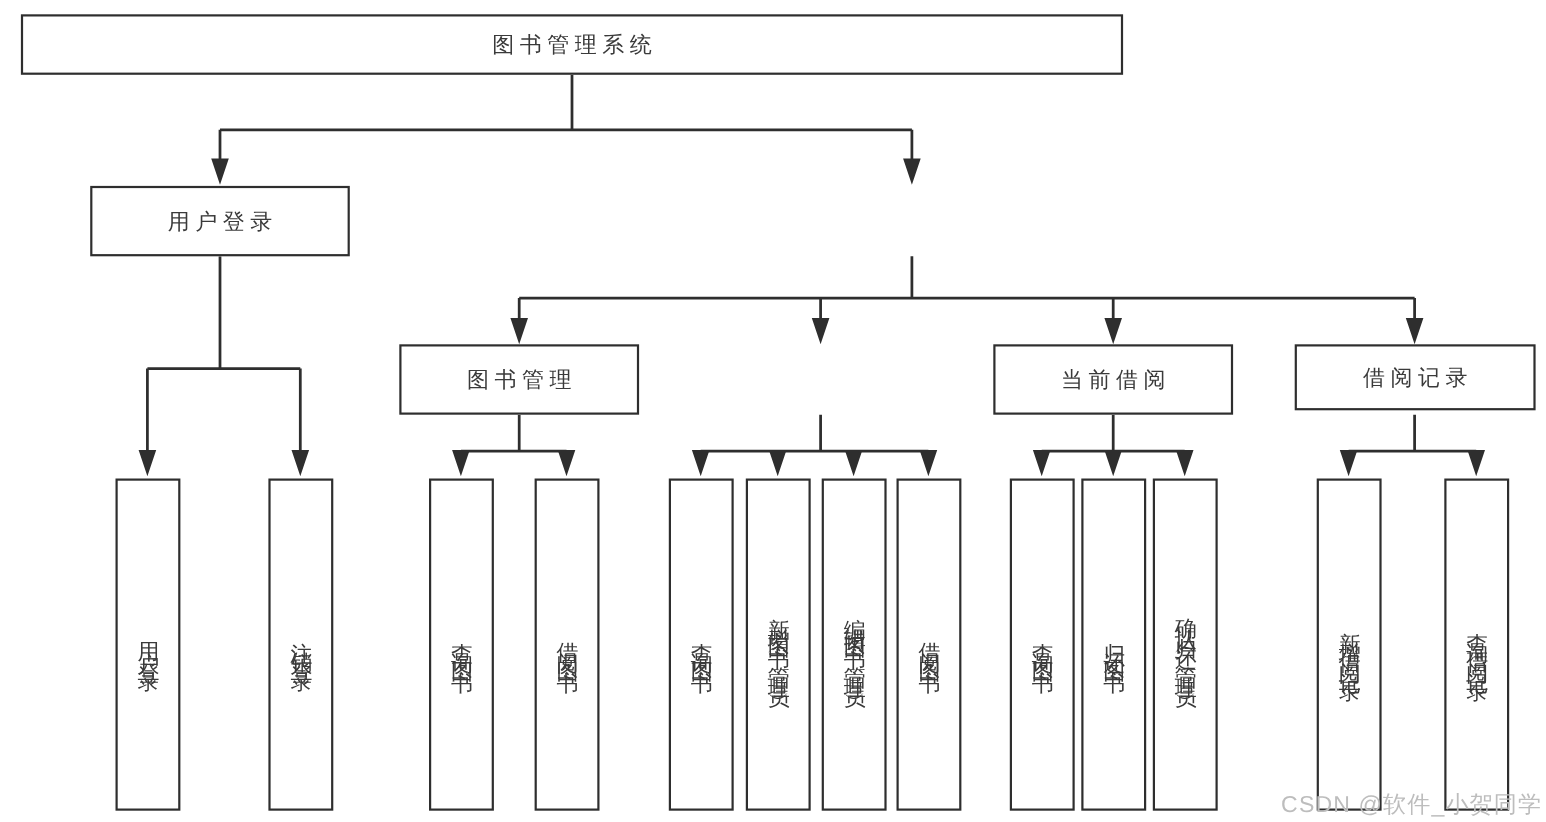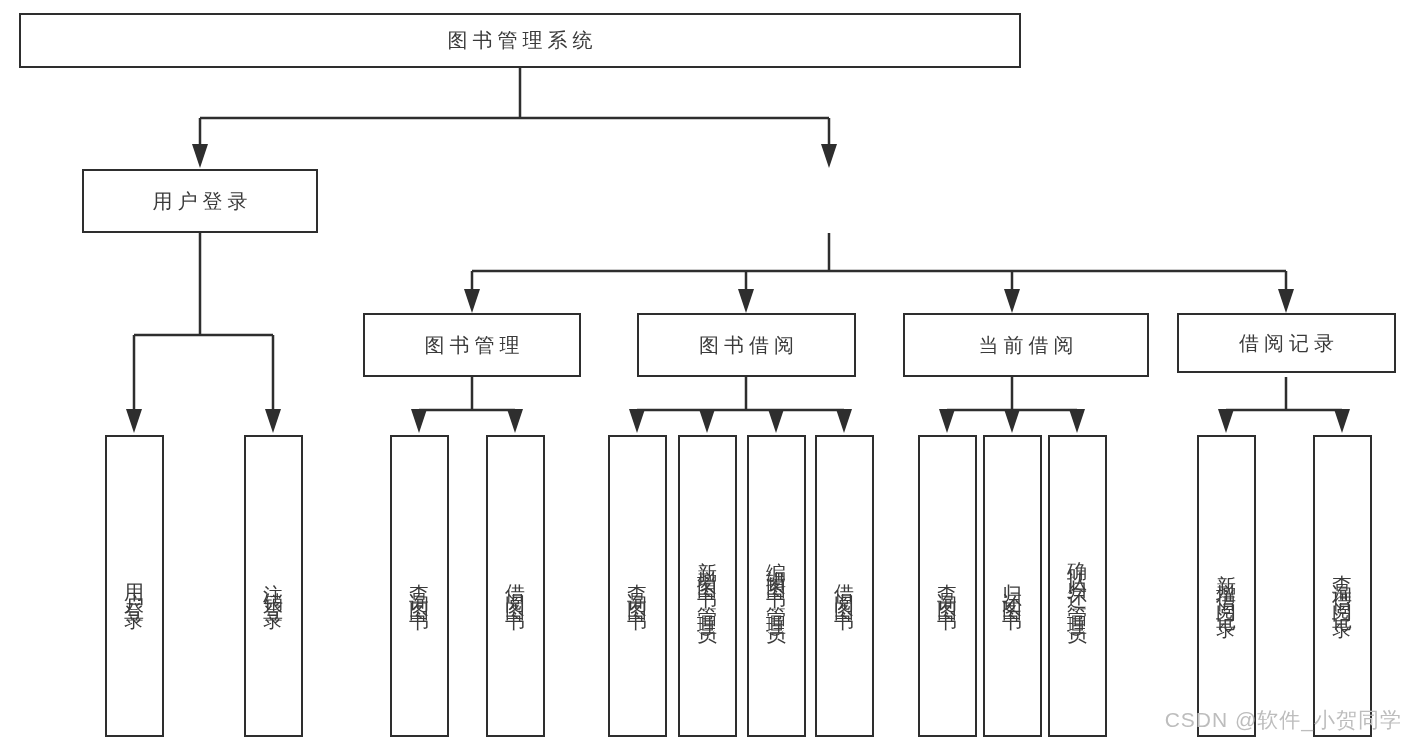--- a/index.html
+++ b/index.html
@@ -37,21 +37,21 @@
   .vbox .lbl{
     writing-mode:vertical-rl;
     text-orientation:mixed;
     font-size:20px;
     letter-spacing:9px;
     line-height:1;
     white-space:nowrap;
   }
   .watermark{
     position:absolute;
-    right:3px;bottom:13px;
+    right:3px;bottom:2px;
     font-size:21px;
     color:var(--watermark);
     letter-spacing:1px;
     z-index:2;
     white-space:nowrap;
   }
 </style>
 </head>
 <body>
 
@@ -120,24 +120,21 @@
     <span class="lbl">图书管理系统</span>
   </div>
 
   <div class="node hbox" style="left:82px;top:169px;width:236px;height:64px">
     <span class="lbl">用户登录</span>
   </div>
 
   <div class="node hbox" style="left:363px;top:313px;width:218px;height:64px">
     <span class="lbl">图书管理</span>
   </div>
-  <div class="node hbox" style="left:637px;top:313px;width:219px;height:64px">
-    <span class="lbl">图书借阅</span>
-  </div>
-  <div class="node hbox" style="left:903px;top:313px;width:246px;height:64px">
+  <div class="node hbox" style="left:903px;top:313px;width:218px;height:64px">
     <span class="lbl">当前借阅</span>
   </div>
   <div class="node hbox" style="left:1177px;top:313px;width:219px;height:60px">
     <span class="lbl">借阅记录</span>
   </div>
 
   <div class="node vbox" style="left:105px;top:435px;width:59px;height:302px">
     <span class="lbl">用户登录</span>
   </div>
   <div class="node vbox" style="left:244px;top:435px;width:59px;height:302px">

